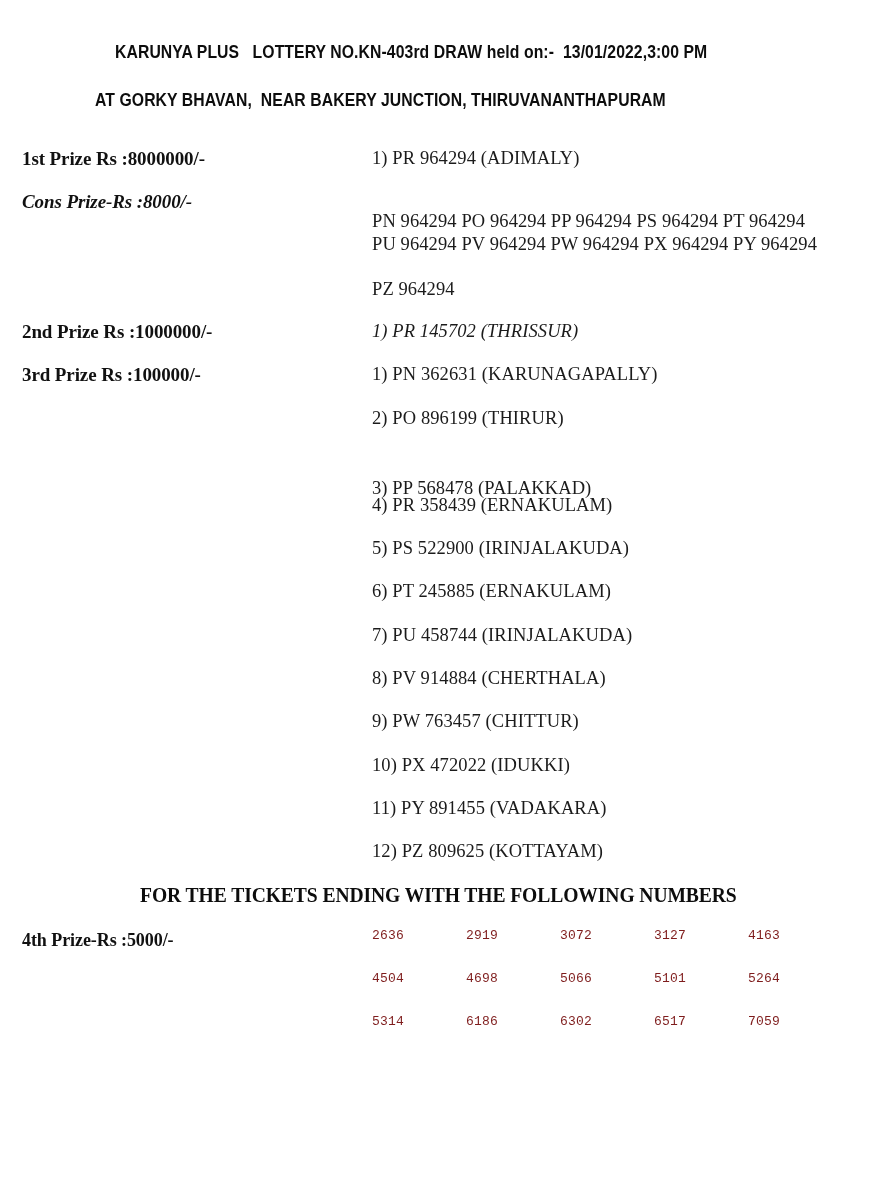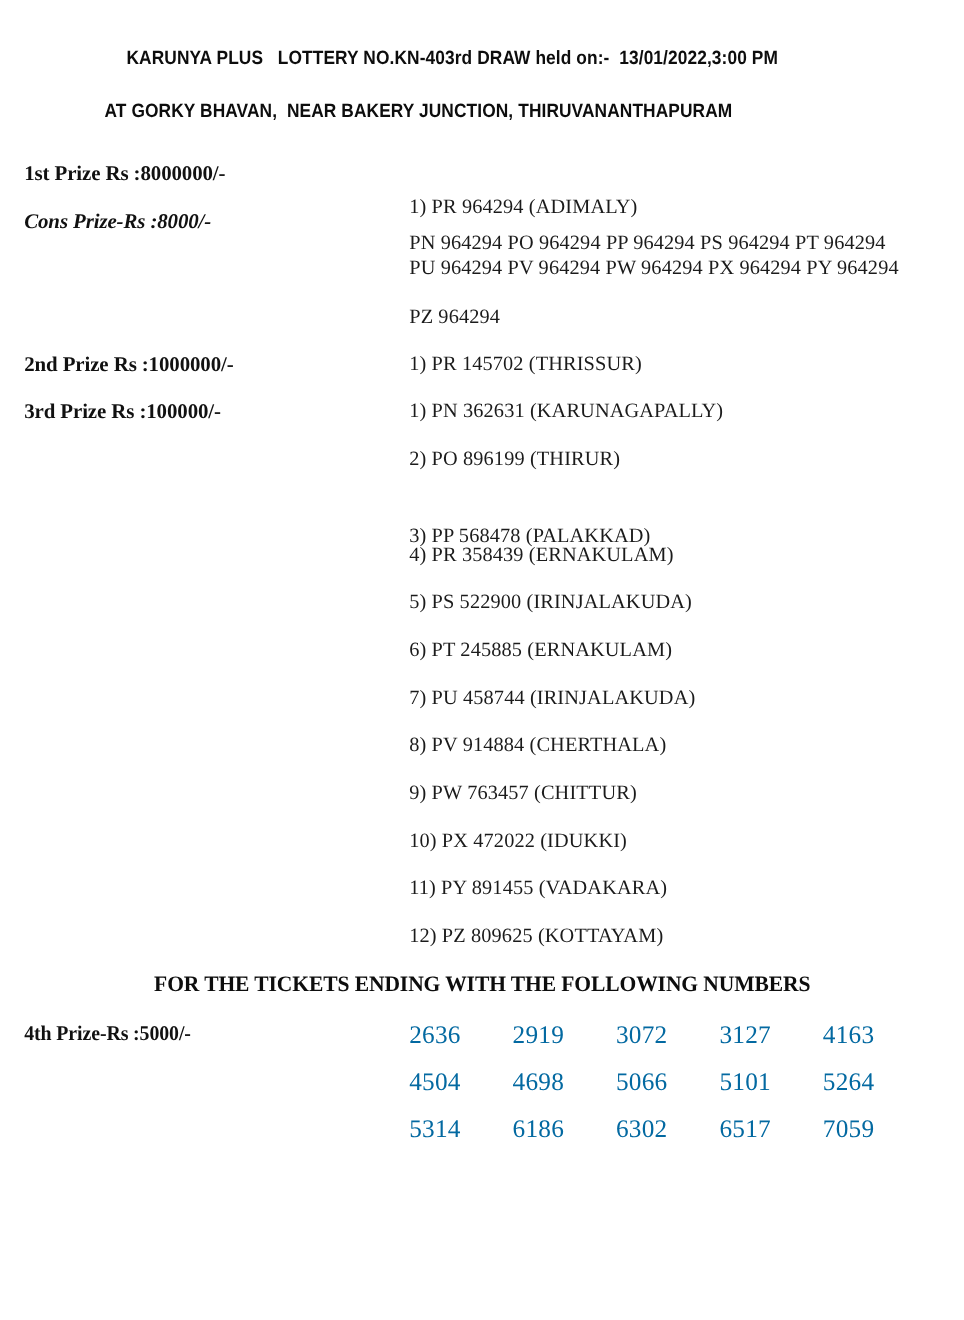--- a/index.html
+++ b/index.html
@@ -104,47 +104,47 @@
     top: 928px;
     left: 372px;
     width: 470px;
   }
   .grid-row {
     height: 43px;
     display: flex;
   }
   .grid-cell {
     width: 96px;
-    font-family: Liberation Serif, serif;
-    font-size: 23px;
-    color: #0369a1;
+    font-family: Liberation Mono, monospace;
+    font-size: 13px;
+    color: #7f1d1d;
     letter-spacing: 0.2px;
   }
   .grid-cell.empty { visibility: hidden; }
 </style>
 </head>
 <body>
 
 <div class="page">
 
   <div class="header-block">
     <div class="header-line header-line-1">KARUNYA PLUS   LOTTERY NO.KN-403rd DRAW held on:-  13/01/2022,3:00 PM</div>
     <div class="header-line header-line-2">AT GORKY BHAVAN,  NEAR BAKERY JUNCTION, THIRUVANANTHAPURAM</div>
   </div>
 
   <div class="prize-label" style="top:148px;">1st Prize Rs :8000000/-</div>
-  <div class="entry" style="top:148px;margin-top:31px;">1) PR 964294 (ADIMALY)</div>
+  <div class="entry" style="top:148px;">1) PR 964294 (ADIMALY)</div>
 
   <div class="prize-label" style="top:191px;font-style:italic;">Cons Prize-Rs :8000/-</div>
   <div class="entry" style="top:191px;margin-top:20px;">PN 964294 PO 964294 PP 964294  PS 964294 PT 964294</div>
   <div class="entry" style="top:234px;">PU 964294 PV 964294 PW 964294 PX 964294 PY 964294</div>
   <div class="entry" style="top:279px;">PZ 964294</div>
 
   <div class="prize-label" style="top:321px;">2nd Prize Rs :1000000/-</div>
-  <div class="entry" style="top:321px;">1) PR 145702 (THRISSUR)</div>
+  <div class="entry" style="top:321px;font-style:italic;">1) PR 145702 (THRISSUR)</div>
 
   <div class="prize-label" style="top:364px;">3rd Prize Rs :100000/-</div>
 
   <div class="entry" style="top:364px;">1) PN 362631 (KARUNAGAPALLY)</div>
   <div class="entry" style="top:408px;">2) PO 896199 (THIRUR)</div>
   <div class="entry" style="top:478px;">3) PP 568478 (PALAKKAD)</div>
   <div class="entry" style="top:495px;">4) PR 358439 (ERNAKULAM)</div>
   <div class="entry" style="top:538px;">5) PS 522900 (IRINJALAKUDA)</div>
   <div class="entry" style="top:581px;">6) PT 245885 (ERNAKULAM)</div>
   <div class="entry" style="top:625px;">7) PU 458744 (IRINJALAKUDA)</div>

